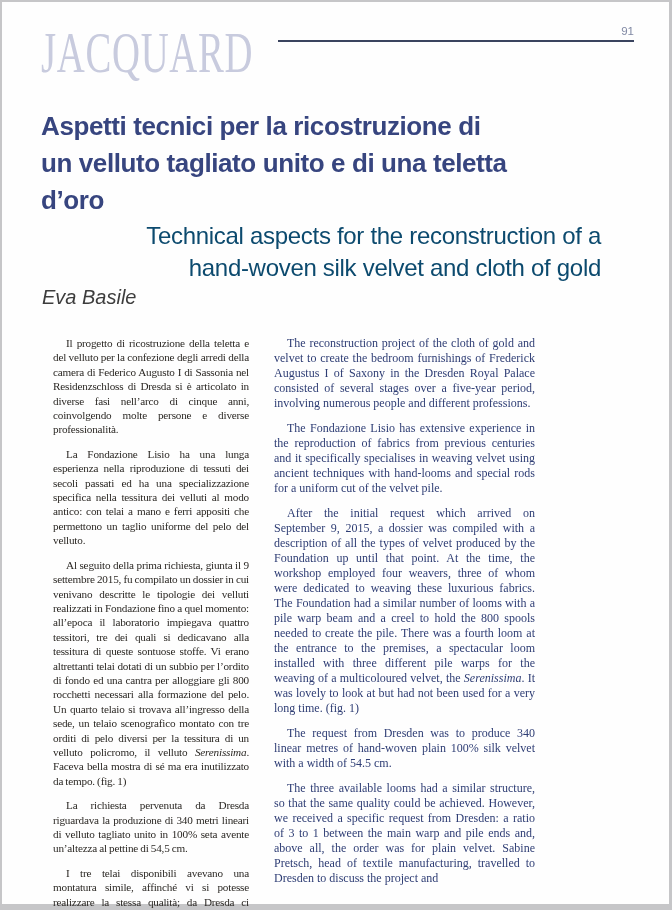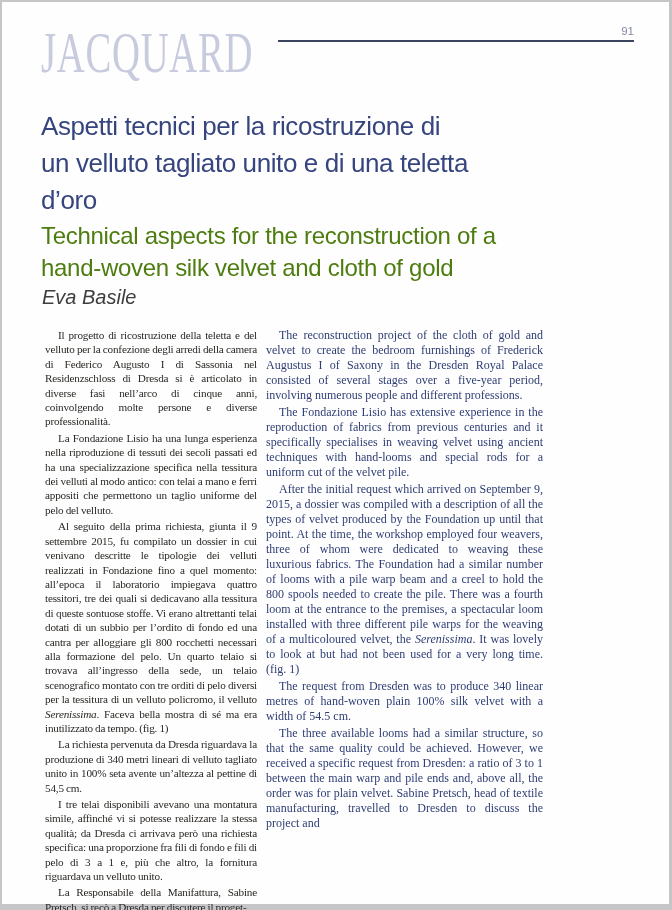--- a/index.html
+++ b/index.html
@@ -32,39 +32,41 @@
     text-align:right;
     font-family:"Liberation Sans",sans-serif;
     font-size:11.5px;color:#8089a4;
   }
   
   .title-it{
     position:absolute;left:39px;top:106px;width:560px;
     font-family:"Liberation Sans","DejaVu Sans",sans-serif;
     font-size:26px;line-height:37px;letter-spacing:-0.4px;
     color:#37457f;
+    font-weight:bold;
   }
   .title-en{
     position:absolute;left:39px;top:218px;width:560px;
     font-family:"Liberation Sans","DejaVu Sans",sans-serif;
     font-size:24px;line-height:32px;letter-spacing:-0.3px;
-    color:#4d7c0f;
+    color:#0c4a6e;
+    text-align:right;
   }
   .author{
     position:absolute;left:40px;top:284px;
     font-family:"Liberation Sans","DejaVu Sans",sans-serif;
     font-style:italic;font-size:20px;color:#3d3d3d;
   }
   
   .col{
     position:absolute;top:324px;
     text-align:justify;
     hyphens:auto;-webkit-hyphens:auto;
   }
-  .col p{margin:2px;padding:0;text-indent:13px;}
+  .col p{margin:10px;padding:0;text-indent:13px;}
   .col-it{
     left:41px;width:216px;
     font-size:11.2px;line-height:14.4px;
     letter-spacing:-0.2px;word-spacing:-0.4px;
     color:#2b2824;
   }
   .col-en{
     left:262px;width:281px;
     font-size:12px;line-height:15px;
     color:#2e3d74;

